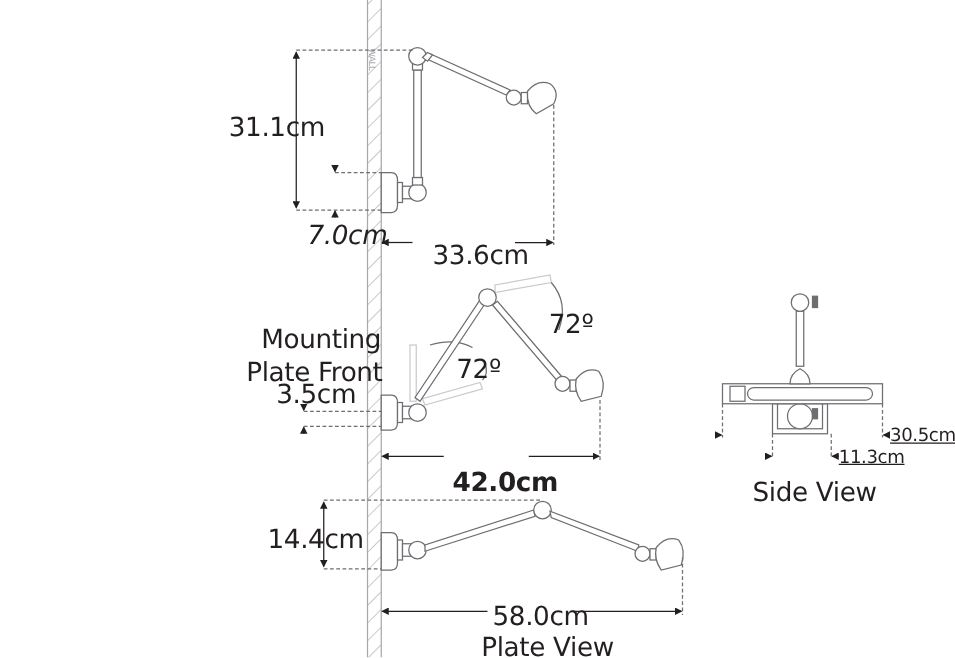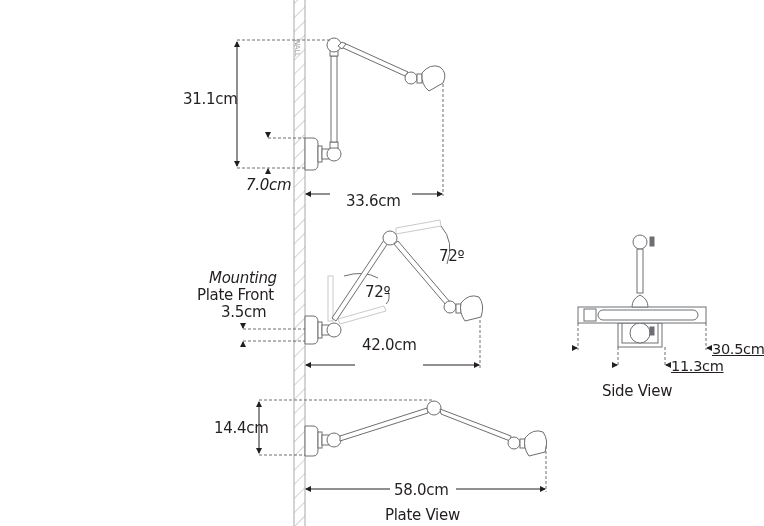--- a/index.html
+++ b/index.html
@@ -1,18 +1,18 @@
 <!DOCTYPE html>
 <html><head>
 <meta charset="utf-8">
 <style>
   html, body { margin: 0; padding: 0; background: #ffffff; }
   body { width: 764px; height: 526px; position: relative; overflow: hidden; font-family: "DejaVu Sans", "Liberation Sans", sans-serif; }
   svg { position: absolute; left: 0; top: 0; }
-  .lbl { position: absolute; color: #231f20; font-size: 15px; white-space: nowrap; line-height: 1; letter-spacing: -0.3px; }
+  .lbl { position: absolute; color: #231f20; font-size: 21px; white-space: nowrap; line-height: 1; letter-spacing: -0.3px; }
   .lbl.center { text-align: center; }
   .lbl.small { font-size: 14.5px; text-decoration: underline; }
 </style>
 </head>
 <body>
 
 <svg width="764" height="526" viewBox="0 0 764 526">
   <defs>
     <pattern id="hatch" width="10" height="10" patternUnits="userSpaceOnUse" patternTransform="rotate(45)">
       <line x1="0" y1="0" x2="0" y2="10" stroke="#a7a9ac" stroke-width="1"></line>
@@ -137,26 +137,26 @@
   <line x1="612" y1="365" x2="617" y2="365" stroke="#231f20" marker-end="url(#arr)"></line>
   <line x1="671" y1="365" x2="666" y2="365" stroke="#231f20" marker-end="url(#arr)"></line>
 </svg>
 
 <div class="lbl" style="left:288px; top:44px; font-size:7px; color:#a7a9ac; transform:rotate(90deg);">WALL</div>
 
 <div class="lbl" style="left:183px; top:92px;">31.1cm</div>
 <div class="lbl" style="left:246px; top:178px;font-style:italic;">7.0cm</div>
 <div class="lbl" style="left:346px; top:194px;">33.6cm</div>
 
-<div class="lbl center" style="left:209px; top:271px;font-style:italic;">Mounting</div>
+<div class="lbl center" style="left:209px; top:261px;">Mounting</div>
 <div class="lbl center" style="left:197px; top:288px;">Plate Front</div>
 <div class="lbl center" style="left:221px; top:305px;">3.5cm</div>
 <div class="lbl" style="left:365px; top:285px;">72º</div>
 <div class="lbl" style="left:439px; top:249px;">72º</div>
-<div class="lbl" style="left:362px; top:338px;">42.0cm</div>
+<div class="lbl" style="left:362px; top:376px;font-weight:bold;">42.0cm</div>
 
 <div class="lbl" style="left:214px; top:421px;">14.4cm</div>
 <div class="lbl" style="left:394px; top:483px;">58.0cm</div>
 <div class="lbl" style="left:385px; top:508px;">Plate View</div>
 
 <div class="lbl small" style="left:712px; top:342px;">30.5cm</div>
 <div class="lbl small" style="left:671px; top:359px;">11.3cm</div>
 <div class="lbl" style="left:602px; top:384px;">Side View</div>
 
 </body></html>

